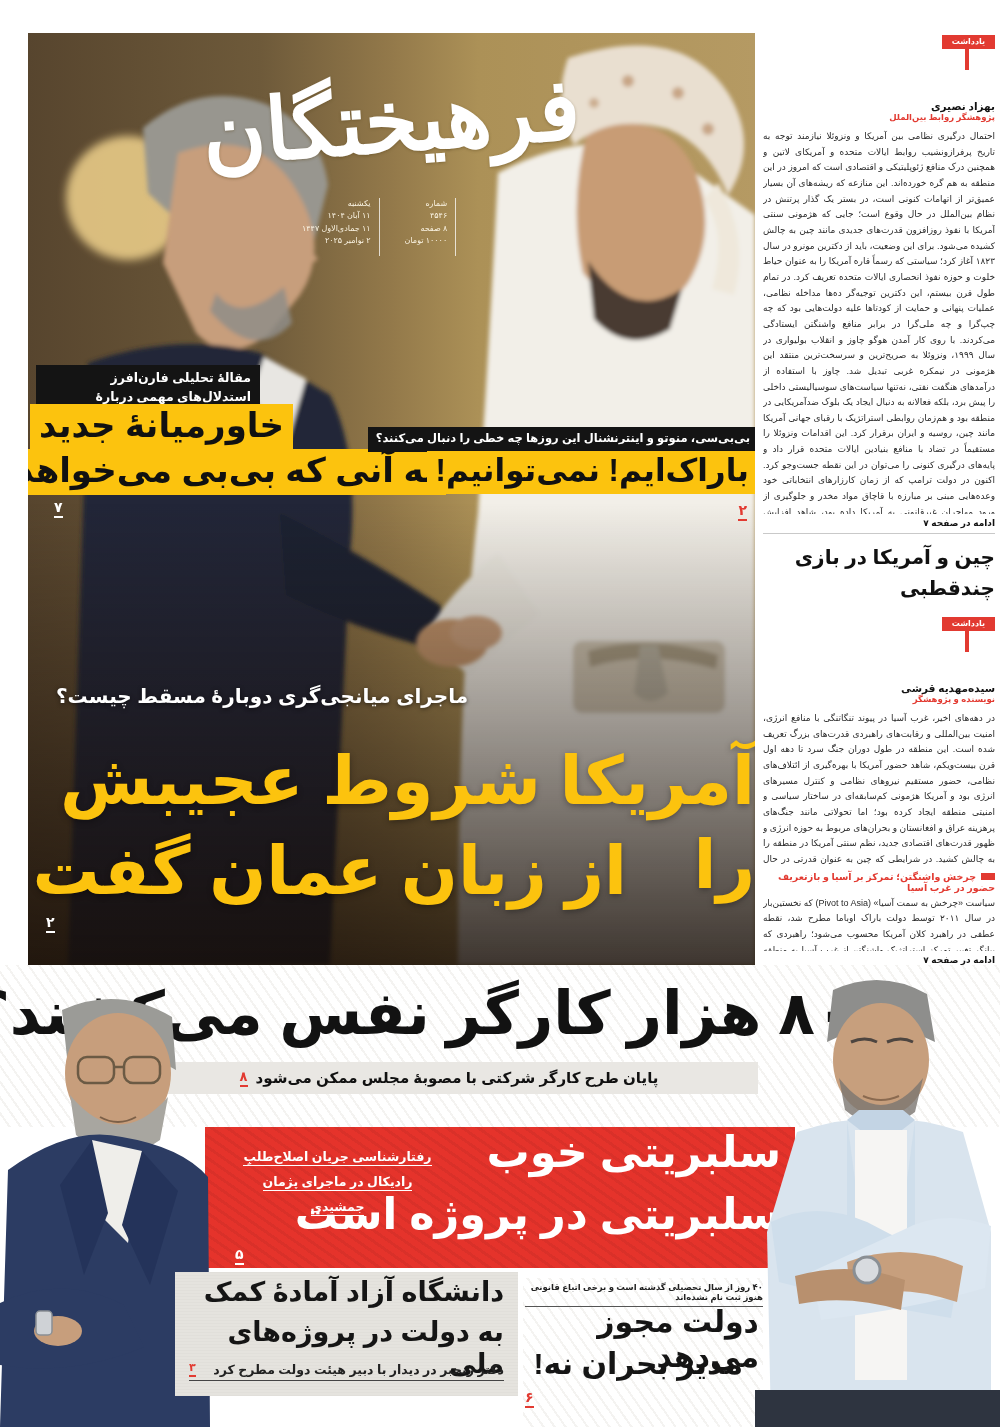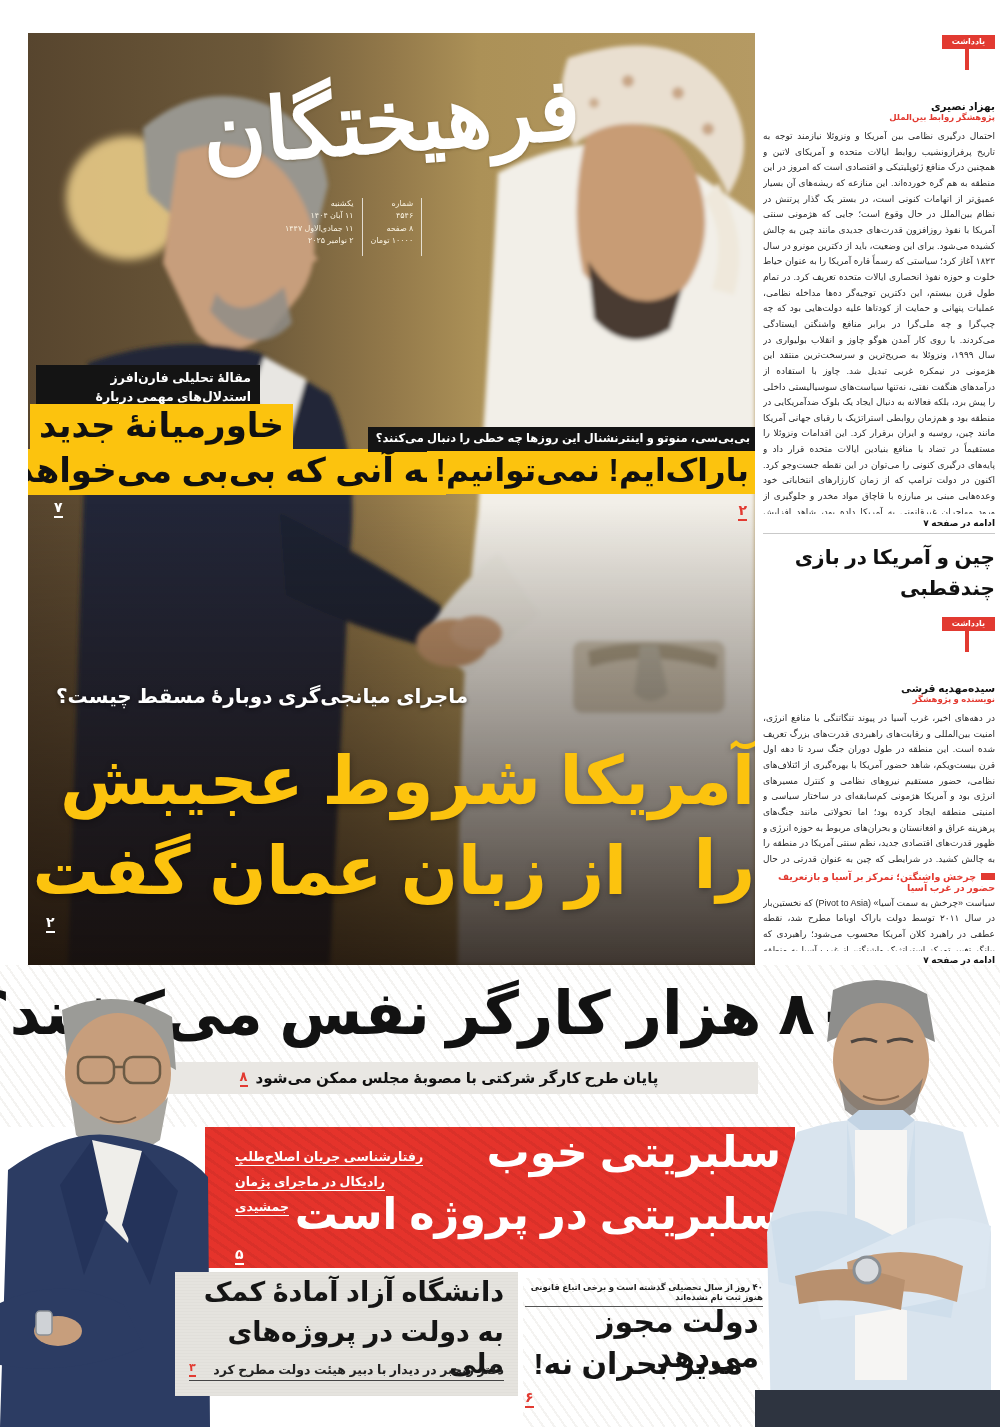--- a/index.html
+++ b/index.html
@@ -11,21 +11,21 @@
   
   .photo-main{left:28px;top:33px;width:727px;height:932px;overflow:hidden;background:#8a744a;}
   .photo-main svg{position:absolute;left:0;top:0;}
 
   
   .logo{left:212px;top:-8px;width:340px;height:190px;color:#fff;font-size:86px;font-weight:bold;
         font-family:"DejaVu Serif","Liberation Serif",serif;text-align:center;line-height:190px;
         transform:rotate(-4deg);text-shadow:0 1px 3px rgba(90,70,30,.45);}
   .mast-info{left:250px;top:163px;width:300px;height:62px;display:flex;direction:ltr;
              color:#faf3e2;font-size:8px;line-height:1.55;}
-  .mast-col{padding:2px 7px;direction:rtl;text-align:justify;}
+  .mast-col{padding:2px 7px;direction:rtl;text-align:justify;margin-left:17px;}
   .mast-div{width:1px;background:rgba(255,255,255,.75);margin:2px 1px;}
   .mast-social{padding:2px 4px 0 0;}
   .icon-row{display:flex;gap:7px;margin-bottom:5px;}
   .sicon{width:20px;height:20px;display:block;}
   .mast-url{color:#fff;font-weight:bold;font-size:8.5px;letter-spacing:2.2px;line-height:1.5;white-space:nowrap;}
 
   
   .kicker-dark{background:#141414;color:#fff;font-weight:bold;display:inline-block;
                padding:4px 9px 5px;font-size:12.5px;line-height:1.55;}
   .hl-yellow{background:#fcc30e;color:#111;font-weight:bold;display:inline-block;padding:1px 9px 5px;}
@@ -78,21 +78,21 @@
                display:flex;align-items:center;justify-content:center;gap:8px;
                font-size:15px;font-weight:bold;color:#111;}
   .workers-sub .pagenum{font-size:13px;}
 
   
   .red-box{left:205px;top:1127px;width:590px;height:141px;background:#e5332b;
      background-image:repeating-linear-gradient(35deg,rgba(0,0,0,.05) 0 3px,rgba(255,255,255,0) 3px 9px);}
   .celeb-l1{position:absolute;right:14px;top:0px;color:#fff;font-weight:bold;font-size:43px;}
   .celeb-l2{position:absolute;right:14px;top:62px;color:#fff;font-weight:bold;font-size:43px;}
   .celeb-kicker{position:absolute;left:30px;top:18px;width:205px;color:#fff;font-size:12.5px;
-                font-weight:bold;text-align:left;line-height:2;}
+                font-weight:bold;text-align:center;line-height:2;}
   .celeb-kicker span{border-bottom:1px solid #fff;padding-bottom:1px;}
   .celeb-pn{position:absolute;left:30px;bottom:3px;}
 
   
   .photo-left{left:0;top:975px;width:210px;height:452px;}
   .photo-pejman{left:755px;top:970px;width:245px;height:457px;z-index:5;}
 
   
   .azad-box{left:175px;top:1272px;width:343px;height:124px;background:#e5e3de;z-index:6;
      background-image:repeating-linear-gradient(0deg,rgba(0,0,0,.02) 0 1px,rgba(255,255,255,0) 1px 3px);}

